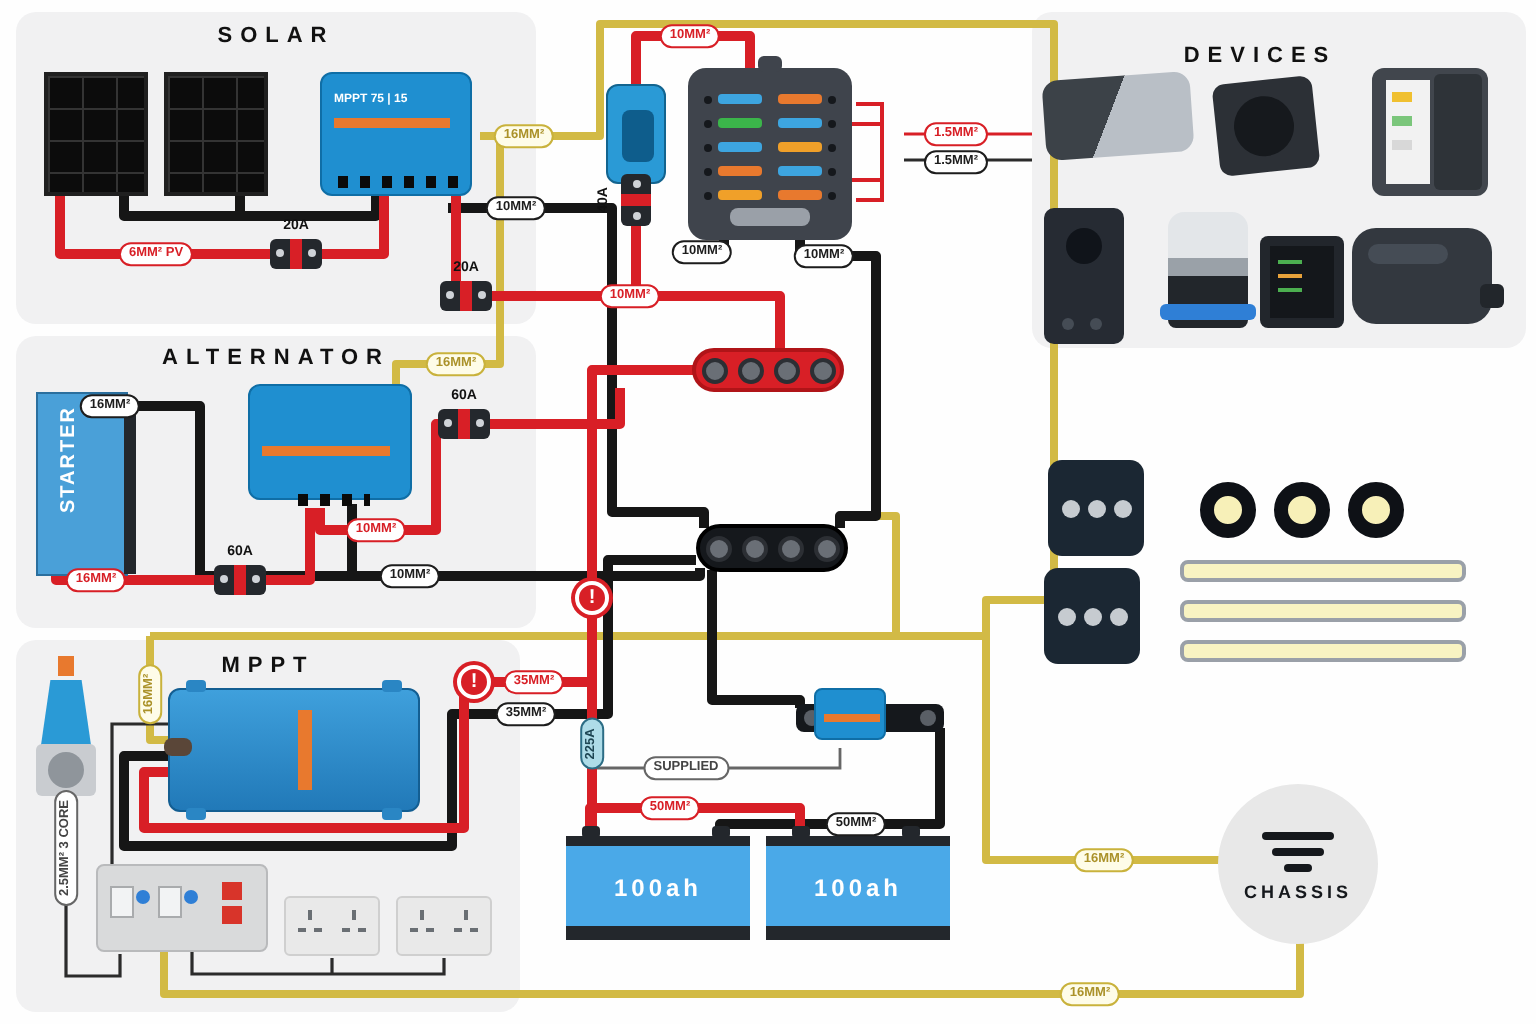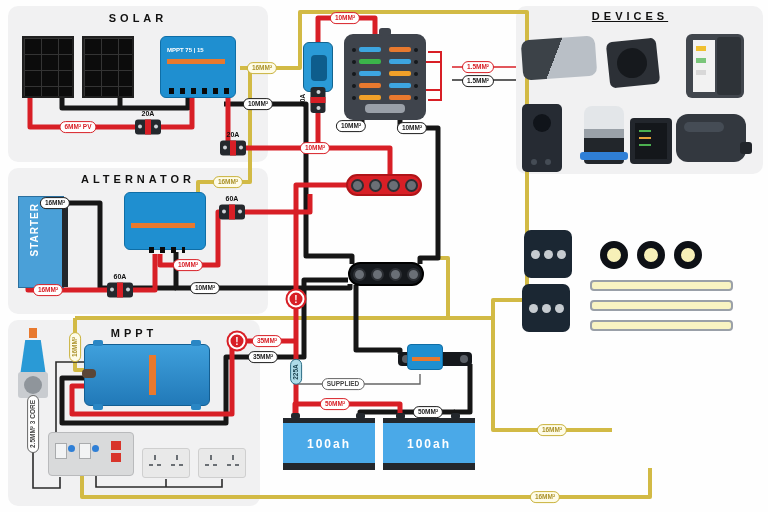--- a/index.html
+++ b/index.html
@@ -112,21 +112,21 @@
 <div id="stage">
 
   <div class="zone" style="left:8px;top:6px;width:260px;height:156px;"></div>
   <div class="zone" style="left:8px;top:168px;width:260px;height:146px;"></div>
   <div class="zone" style="left:8px;top:320px;width:252px;height:186px;"></div>
   <div class="zone" style="left:516px;top:6px;width:247px;height:168px;"></div>
 
   <div class="zone-title" style="left:138px;top:12px;">SOLAR</div>
   <div class="zone-title" style="left:138px;top:173px;">ALTERNATOR</div>
   <div class="zone-title" style="left:134px;top:327px;">MPPT</div>
-  <div class="zone-title" style="left:630px;top:10px;text-decoration:underline;">DEVICES</div>
+  <div class="zone-title" style="left:630px;top:22px;">DEVICES</div>
 
   <svg id="wires" width="768" height="512">
     <g fill="none" stroke="#d2ba45" stroke-width="4" stroke-linejoin="round">
       <polyline points="240,68 300,68 300,12 527,12 527,300 493,300 493,430 612,430"></polyline>
       <polyline points="198,194 198,182 250,182 250,68"></polyline>
       <polyline points="75,318 493,318"></polyline>
       <polyline points="75,318 75,370 86,370"></polyline>
       <polyline points="424,258 448,258 448,318"></polyline>
       <polyline points="82,476 82,497 650,497 650,468"></polyline>
     </g>
@@ -269,20 +269,26 @@
   </div>
   <div class="comp socket" style="left:142px;top:448px;">
     <span class="face" style="left:4px;"></span>
       <span class="face" style="left:26px;"></span>
   </div>
   <div class="comp socket" style="left:198px;top:448px;">
     <span class="face" style="left:4px;"></span>
       <span class="face" style="left:26px;"></span>
   </div>
 
+  <div class="comp chassis" style="left:609px;top:392px;">
+    <span class="gbar" style="width:36px;"></span>
+    <span class="gbar" style="width:26px;"></span>
+    <span class="gbar" style="width:14px;"></span>
+    <span class="chassis-label">CHASSIS</span>
+  </div>
 
   <div class="comp dev-fan" style="left:522px;top:38px;"></div>
   <div class="comp dev-cabfan" style="left:608px;top:40px;"></div>
   <div class="comp dev-fridge" style="left:686px;top:34px;">
       <span class="door"></span>
     </div>
   <div class="comp dev-panel" style="left:522px;top:104px;"></div>
   <div class="comp dev-pump" style="left:584px;top:106px;"></div>
   <div class="comp dev-display" style="left:630px;top:118px;"></div>
   <div class="comp dev-heater" style="left:676px;top:114px;"></div>

